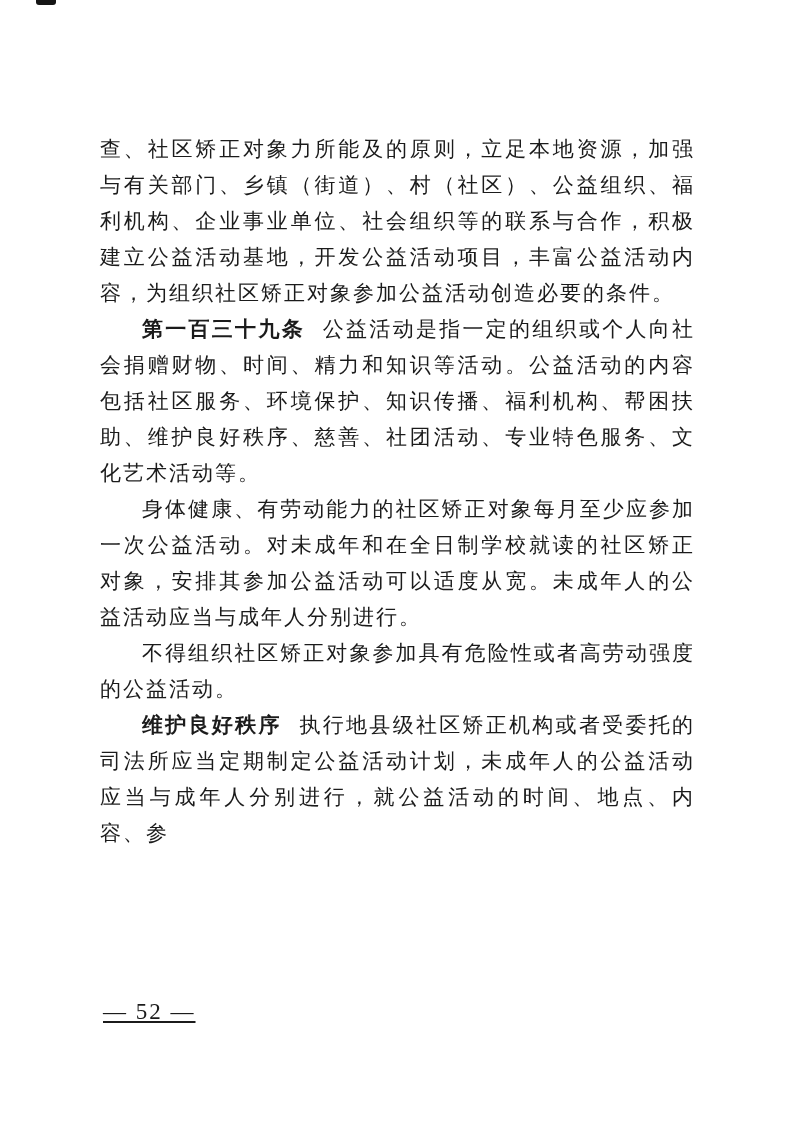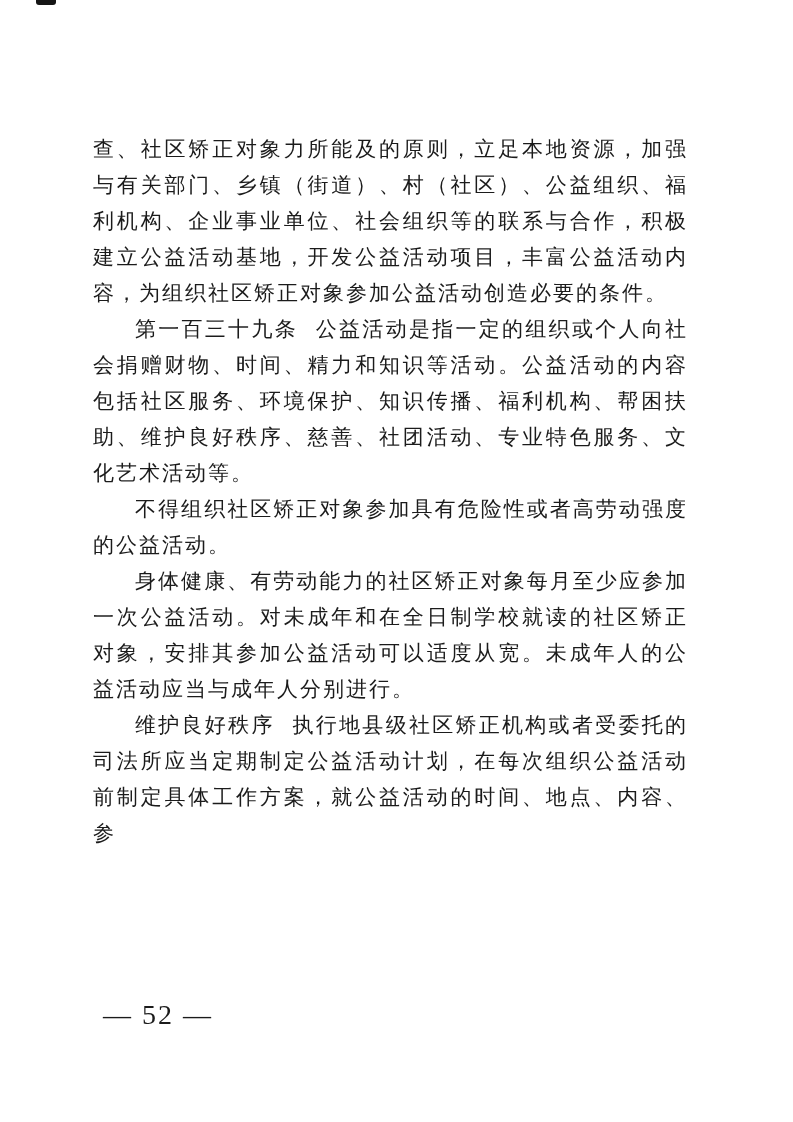--- a/index.html
+++ b/index.html
@@ -23,69 +23,70 @@
     left: 36px;
     width: 20px;
     height: 5px;
     background: #151515;
     border-radius: 0 0 3px 3px;
   }
 
   .content {
     position: absolute;
     top: 131px;
-    left: 93px;
+    left: 100px;
     width: 595px;
     font-size: 21px;
     line-height: 36px;
     letter-spacing: 2px;
     text-align: justify;
   }
 
   p.para {
     margin: 0;
     padding: 0;
   }
 
   p.indent {
     text-indent: 2em;
   }
 
   .article {
-    font-weight: 400;
+    font-weight: 700;
     font-family: "Liberation Sans", "DejaVu Sans", sans-serif;
     margin-right: 0.85em;
   }
 
   .footer {
     position: absolute;
     left: 103px;
     top: 999px;
-    font-size: 28px;
+    font-size: 23px;
     letter-spacing: 2px;
     color: #1b1b1b;
+    text-decoration: underline;
   }
 </style>
 </head>
 <body>
 
 <div class="page">
 
   <div class="scan-artifact"></div>
 
   <main class="content">
 
     <p class="para"><span>查、社区矫正对象力所能及的原则，立足本地资源，加强与有关部门、乡镇（街道）、村（社区）、公益组织、福利机构、企业事业单位、社会组织等的联系与合作，积极建立公益活动基地，开发公益活动项目，丰富公益活动内容，为组织社区矫正对象参加公益活动创造必要的条件。</span></p>
 
     <p class="para indent"><span class="article">第一百三十九条</span><span>公益活动是指一定的组织或个人向社会捐赠财物、时间、精力和知识等活动。公益活动的内容包括社区服务、环境保护、知识传播、福利机构、帮困扶助、维护良好秩序、慈善、社团活动、专业特色服务、文化艺术活动等。</span></p>
 
 
+    <p class="para indent"><span>身体健康、有劳动能力的社区矫正对象每月至少应参加一次公益活动。对未成年和在全日制学校就读的社区矫正对象，安排其参加公益活动可以适度从宽。未成年人的公益活动应当与成年人分别进行。</span></p>
+
     <p class="para indent"><span>不得组织社区矫正对象参加具有危险性或者高劳动强度的公益活动。</span></p>
 
-    <p class="para indent"><span>身体健康、有劳动能力的社区矫正对象每月至少应参加一次公益活动。对未成年和在全日制学校就读的社区矫正对象，安排其参加公益活动可以适度从宽。未成年人的公益活动应当与成年人分别进行。</span></p>
-
-    <p class="para indent"><span class="article">维护良好秩序</span><span>执行地县级社区矫正机构或者受委托的司法所应当定期制定公益活动计划，在每次组织公益活动前制定具体工作方案，就公益活动的时间、地点、内容、参</span></p>
+    <p class="para indent"><span class="article">维护良好秩序</span><span>执行地县级社区矫正机构或者受委托的司法所应当定期制定公益活动计划，未成年人的公益活动应当与成年人分别进行，就公益活动的时间、地点、内容、参</span></p>
 
   </main>
 
   <div class="footer"><span>— 52 —</span></div>
 
 </div>
 
 </body></html>

